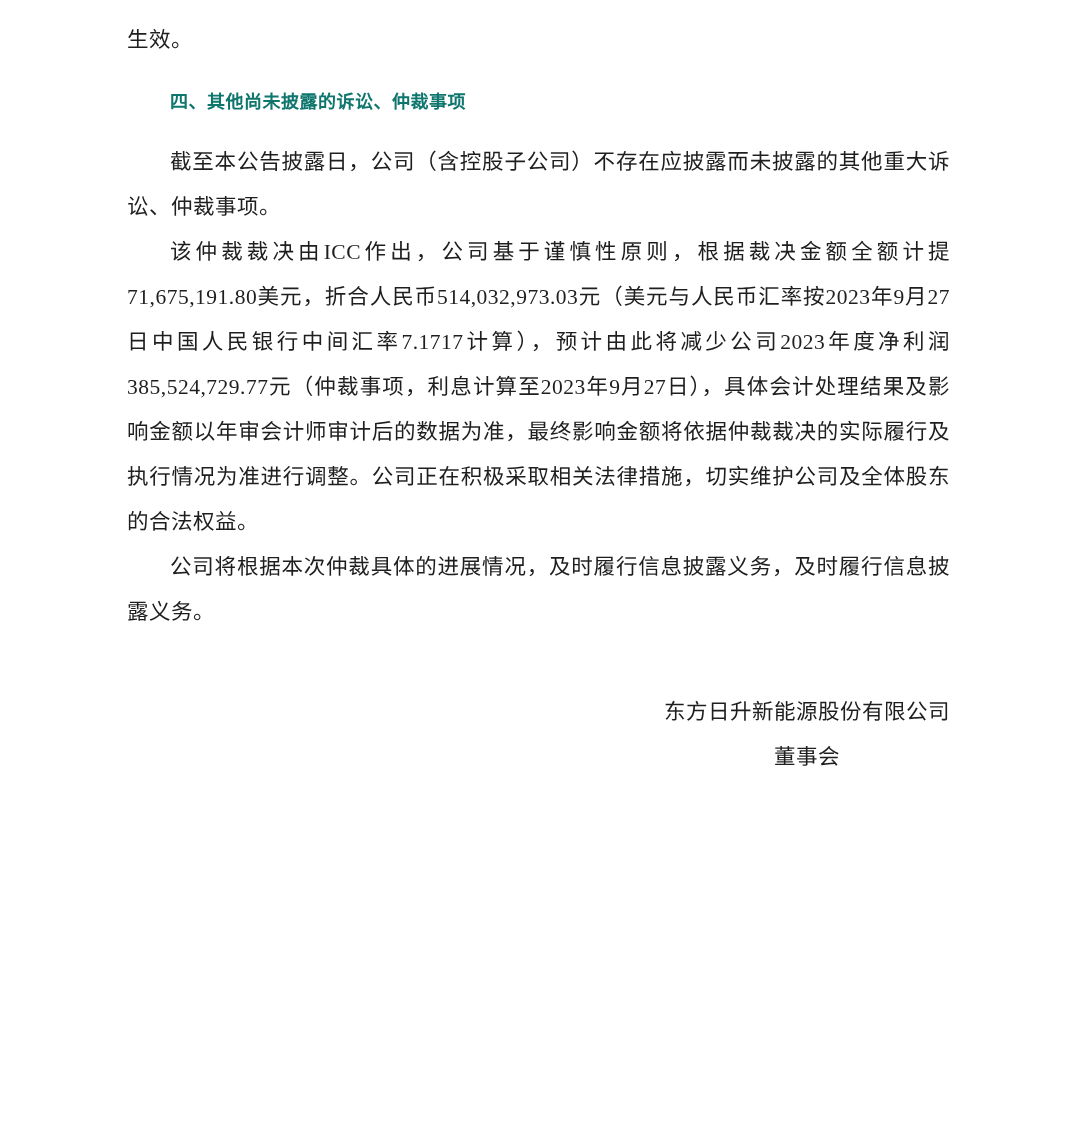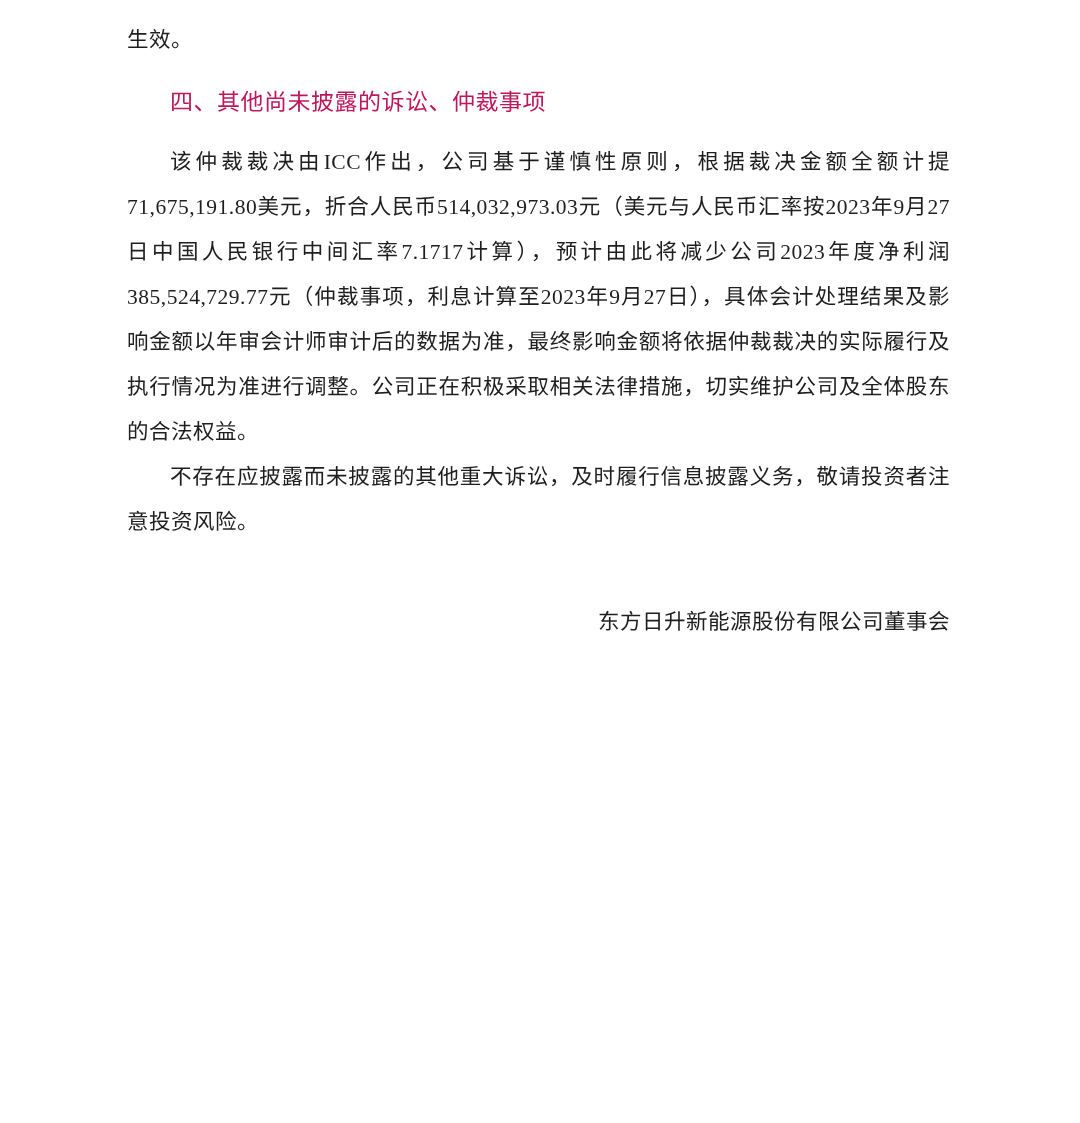--- a/index.html
+++ b/index.html
@@ -24,59 +24,60 @@
   }
   .body-text {
     margin: 0;
     text-align: justify;
   }
   .indent {
     text-indent: 43px;
   }
   .heading {
     font-family: "Liberation Sans", "DejaVu Sans", sans-serif;
-    font-weight: normal;
-    font-size: 23px;
-    color: #be185d;
+    font-weight: bold;
+    font-size: 18px;
+    color: #0f766e;
     margin: 17px 0 15px 0;
     text-indent: 43px;
     line-height: 45px;
     letter-spacing: 0.5px;
   }
   .closing {
     margin-top: 45px;
   }
   .signature {
     margin-top: 55px;
     margin-left: auto;
     width: fit-content;
     display: flex;
-    flex-direction: row;
+    flex-direction: column;
     align-items: center;
     line-height: 45px;
     text-align: center;
   }
   .signature div {
     white-space: nowrap;
   }
 </style>
 </head>
 <body>
 
 <div class="page">
 
   <p class="body-text">生效。</p>
 
   <h2 class="heading">四、其他尚未披露的诉讼、仲裁事项</h2>
 
+  <p class="body-text indent">截至本公告披露日，公司（含控股子公司）不存在应披露而未披露的其他重大诉讼、仲裁事项。</p>
 
 
   <p class="body-text indent">该仲裁裁决由ICC作出，公司基于谨慎性原则，根据裁决金额全额计提71,675,191.80美元，折合人民币514,032,973.03元（美元与人民币汇率按2023年9月27日中国人民银行中间汇率7.1717计算），预计由此将减少公司2023年度净利润385,524,729.77元（仲裁事项，利息计算至2023年9月27日），具体会计处理结果及影响金额以年审会计师审计后的数据为准，最终影响金额将依据仲裁裁决的实际履行及执行情况为准进行调整。公司正在积极采取相关法律措施，切实维护公司及全体股东的合法权益。</p>
 
-  <p class="body-text indent">不存在应披露而未披露的其他重大诉讼，及时履行信息披露义务，敬请投资者注意投资风险。</p>
+  <p class="body-text indent">公司将根据本次仲裁具体的进展情况，及时履行信息披露义务，及时履行信息披露义务。</p>
 
 
 
 
   <div class="signature">
     <div>东方日升新能源股份有限公司</div>
     <div>董事会</div>
   </div>
 
 </div>

